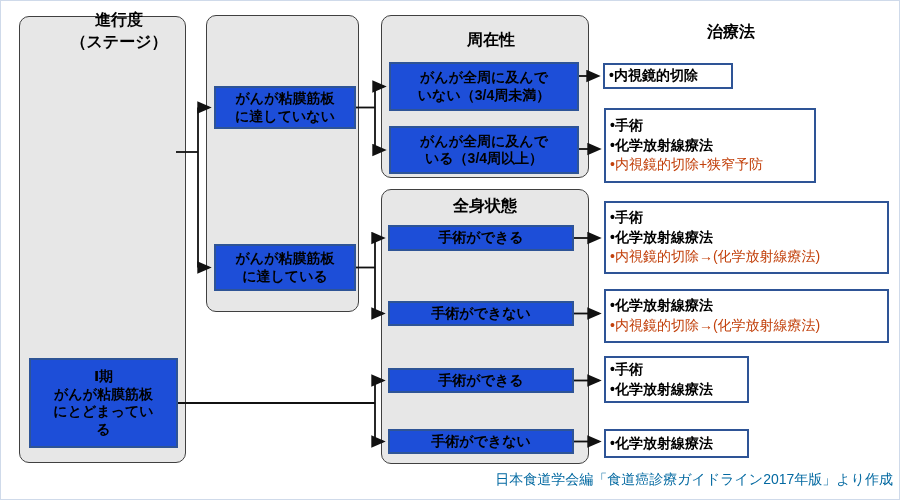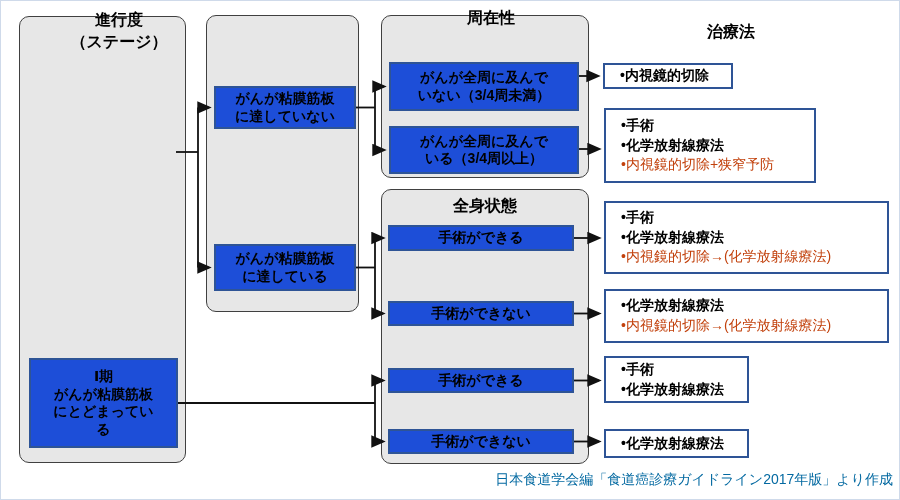--- a/index.html
+++ b/index.html
@@ -23,21 +23,21 @@
     position:absolute;background:#1d4ed8;
     border:2px solid #2e5496;box-sizing:border-box;
     display:flex;align-items:center;justify-content:center;
     text-align:center;font-weight:700;font-size:14px;line-height:1.25;
     white-space:pre-line;color:#000;
   }
   .treat{
     position:absolute;background:#ffffff;
     border:2px solid #2e5496;box-sizing:border-box;
     display:flex;flex-direction:column;justify-content:center;
-    padding:3px 15px;font-size:14px;line-height:1.42;color:#000;
+    padding:3px 4px;font-size:14px;line-height:1.42;color:#000;
   }
   .t-item{font-weight:700;white-space:nowrap;}
   .t-item.secondary{font-weight:400;color:#c2410c;}
   .caption{
     position:absolute;right:6px;top:470px;font-size:14px;color:#0369a1;
     white-space:nowrap;
   }
 </style>
 </head>
 <body>
@@ -80,21 +80,21 @@
       <path d="M578 148 H598" marker-end="url(#ah)"></path>
       <path d="M573 237 H598" marker-end="url(#ah)"></path>
       <path d="M573 312.5 H598" marker-end="url(#ah)"></path>
       <path d="M573 379.5 H598" marker-end="url(#ah)"></path>
       <path d="M573 440.5 H598" marker-end="url(#ah)"></path>
     </g>
   </svg>
 
   <div class="hdr" style="left:18px;top:8px;width:160px;padding-left:20px;">進行度
 （ステージ）</div>
-  <div class="hdr" style="left:380px;top:6px;width:220px;">周在性</div>
+  <div class="hdr" style="left:380px;top:28px;width:220px;">周在性</div>
   <div class="hdr" style="left:380px;top:194px;width:208px;">全身状態</div>
   <div class="hdr" style="left:630px;top:20px;width:200px;">治療法</div>
 
   <div class="node" style="left:28px;top:357px;width:149px;height:90px;">Ⅰ期
 がんが粘膜筋板
 にとどまってい
 る</div>
   <div class="node" style="left:213px;top:85px;width:142px;height:43px;">がんが粘膜筋板
 に達していない</div>
   <div class="node" style="left:213px;top:243px;width:142px;height:47px;">がんが粘膜筋板

